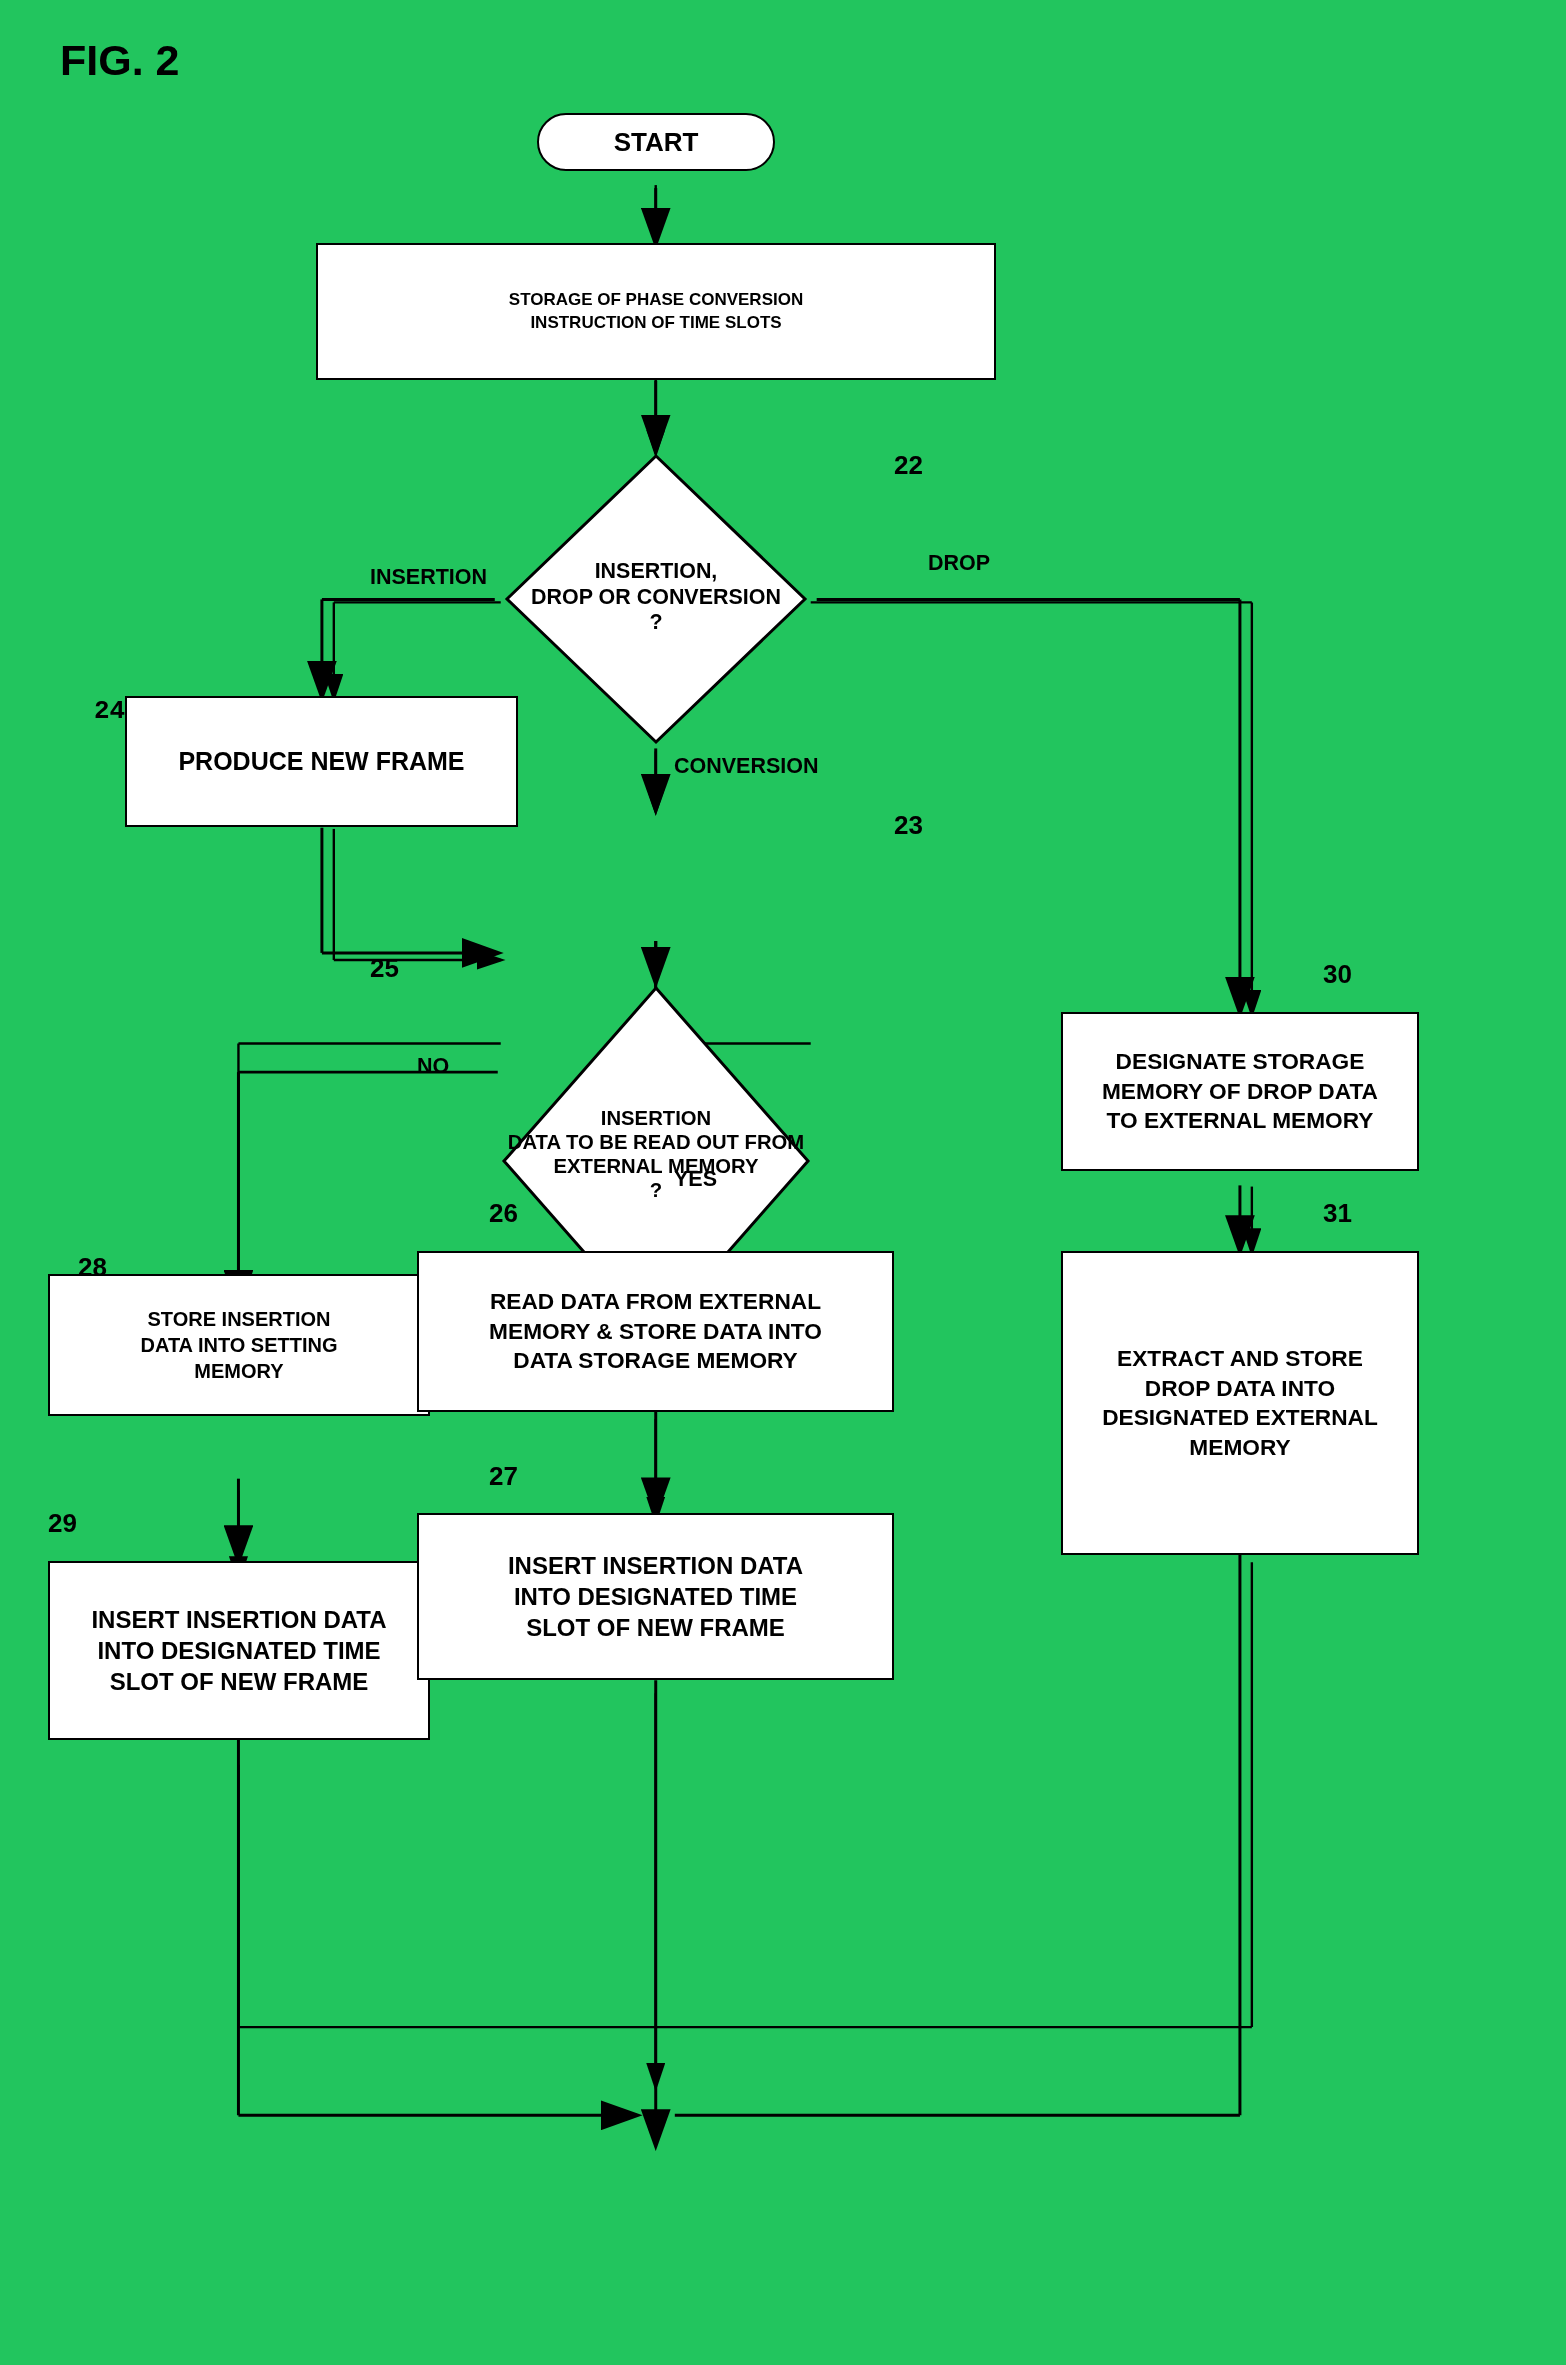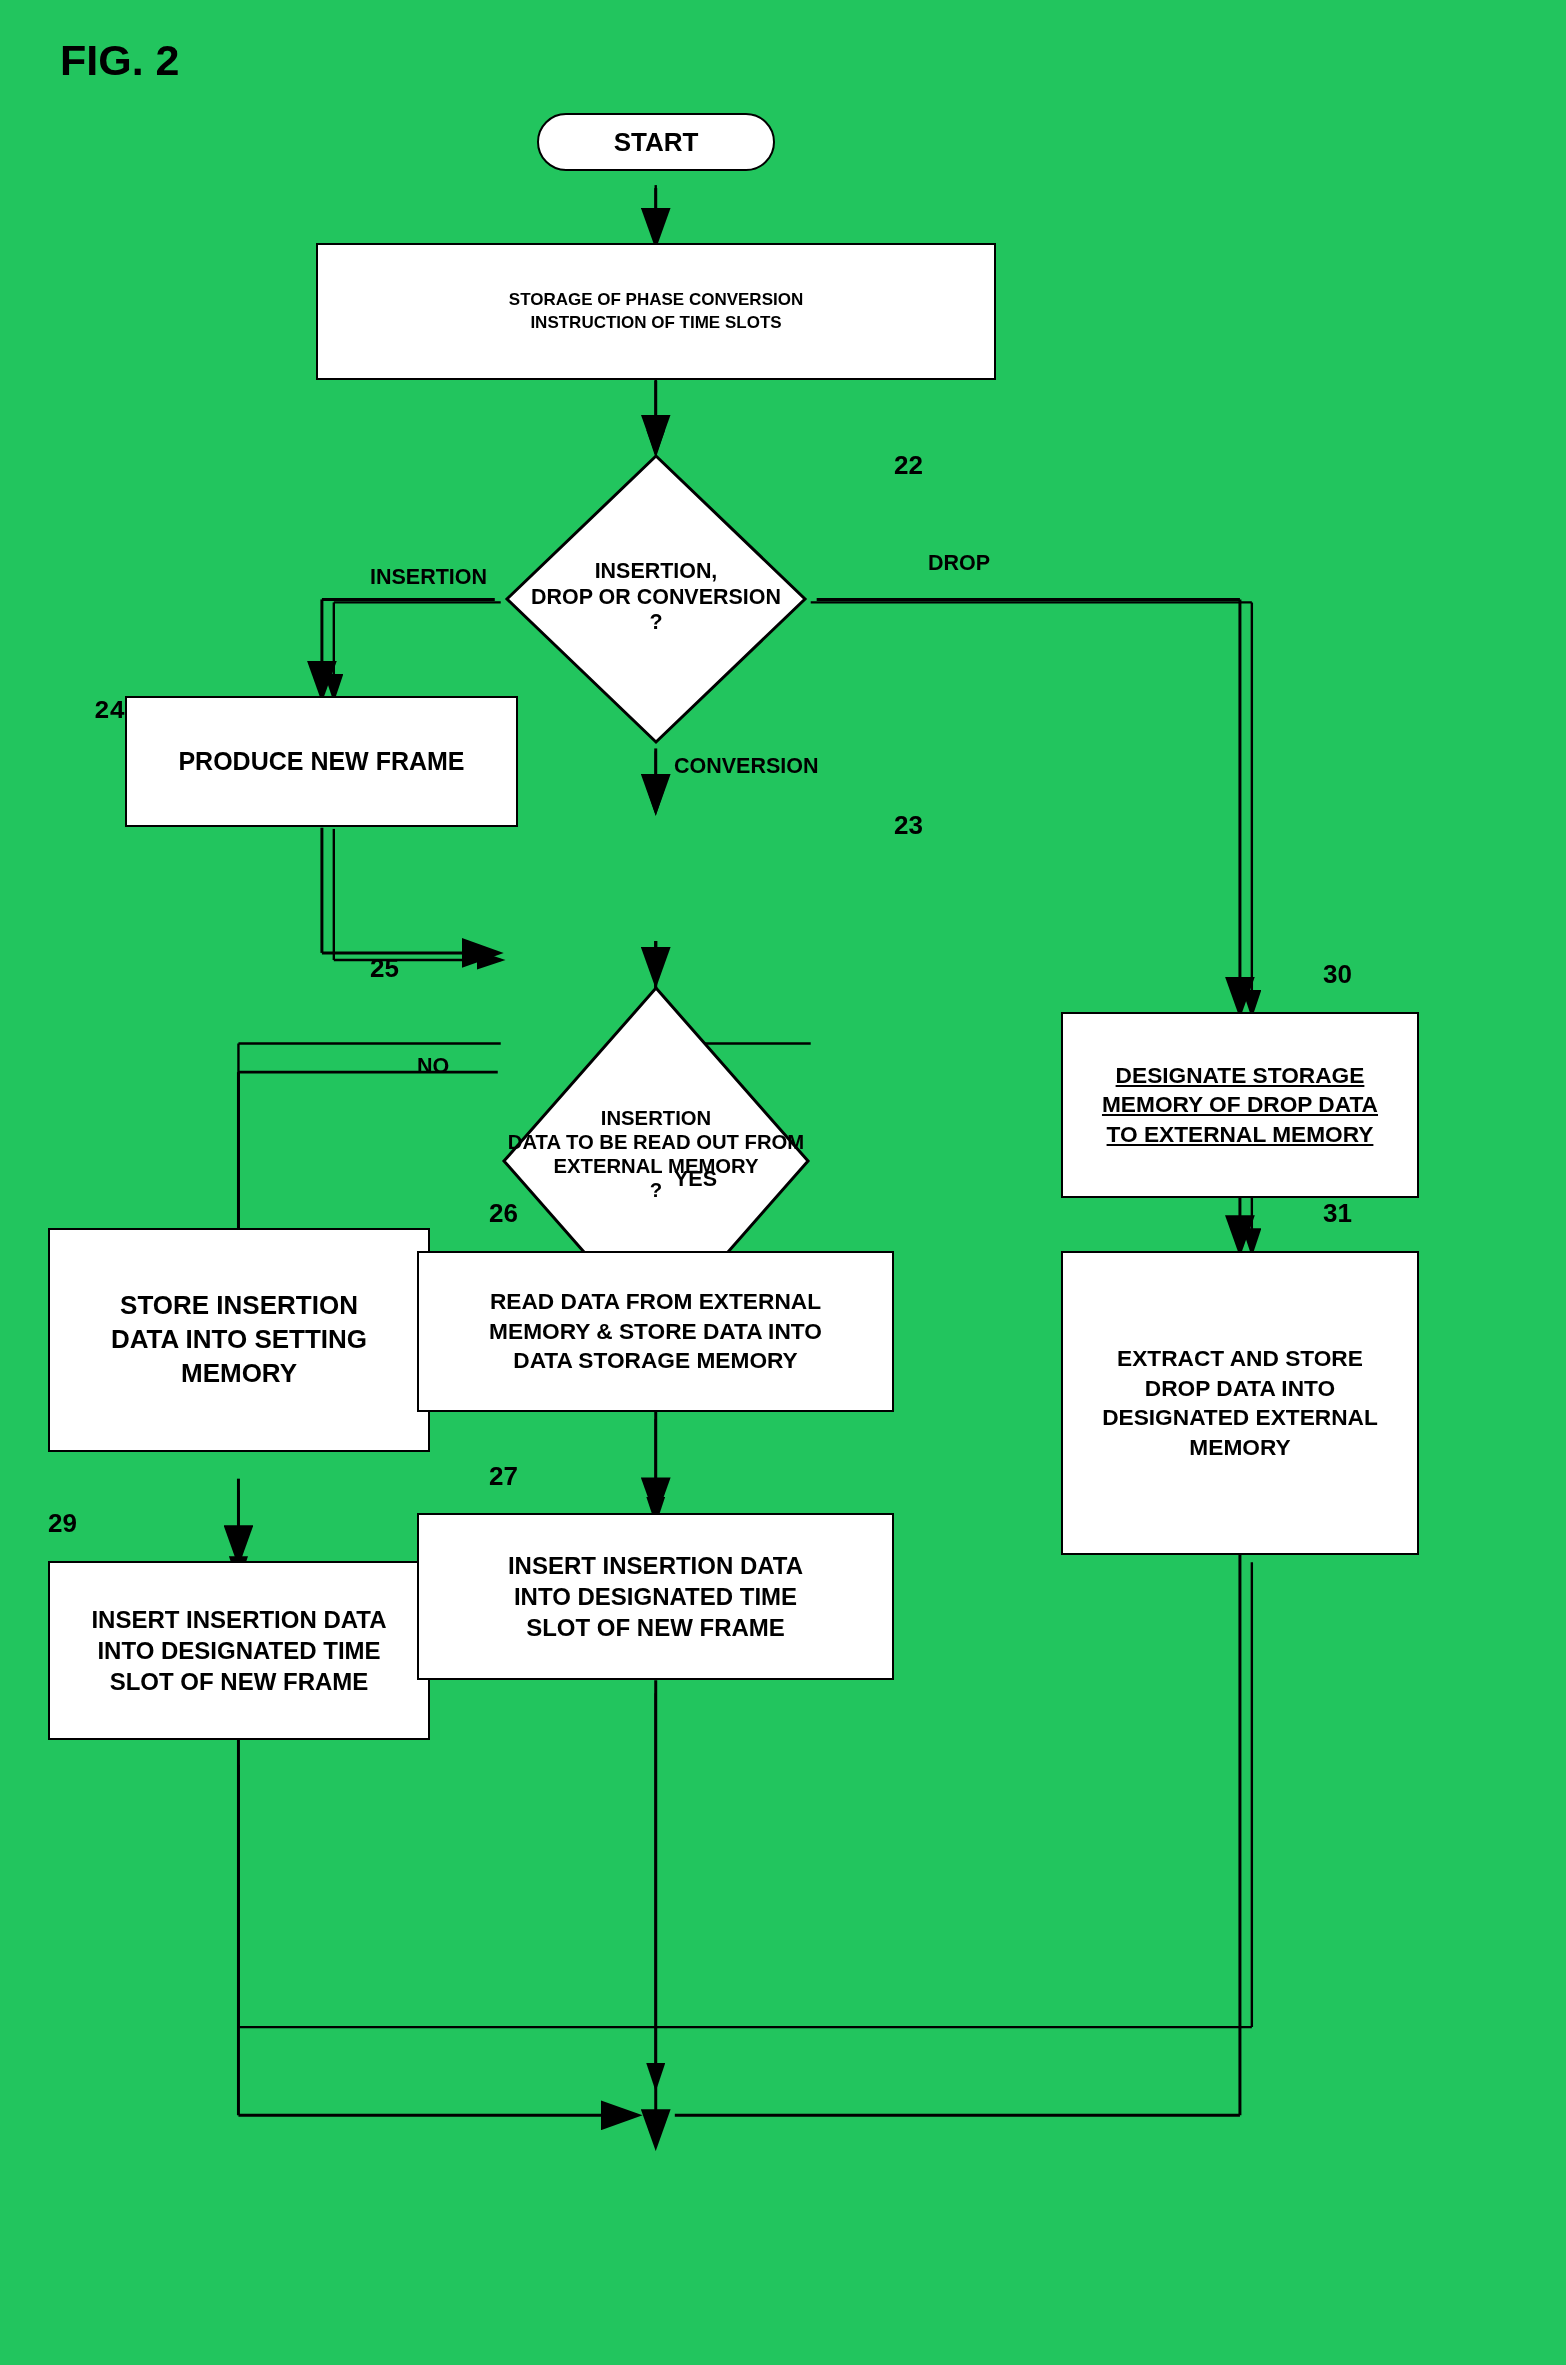--- a/index.html
+++ b/index.html
@@ -245,21 +245,21 @@
   </div>
 
   <div class="arrow-label" style="left:417px; top:1054px;">NO</div>
 
   <div class="arrow-label" style="left:674px; top:1167px;">YES</div>
 
   <div class="node-label" style="left:78px; top:1252px;">
     <span>28</span>
   </div>
 
-  <div class="flow-box" style="left:48px; top:1228px; width:382px; height:224px; font-size:26px;">
+  <div class="flow-box" style="left:48px; top:1274px; width:382px; height:142px; font-size:20px;">
     STORE INSERTION<br>DATA INTO SETTING<br>MEMORY
   </div>
 
   <div class="node-label" style="left:489px; top:1198px;">
     <span>26</span>
   </div>
 
   <div class="flow-box" style="left:417px; top:1251px; width:477px; height:161px; font-size:22.7px;">
     READ DATA FROM EXTERNAL<br>MEMORY &amp; STORE DATA INTO<br>DATA STORAGE MEMORY
   </div>
@@ -277,21 +277,21 @@
   </div>
 
   <div class="flow-box" style="left:417px; top:1513px; width:477px; height:167px; font-size:24px;">
     INSERT INSERTION DATA<br>INTO DESIGNATED TIME<br>SLOT OF NEW FRAME
   </div>
 
   <div class="node-label" style="left:1323px; top:959px;">
     <span>30</span>
   </div>
 
-  <div class="flow-box" style="left:1061px; top:1012px; width:358px; height:186px; font-size:22.7px;text-decoration:underline;">
+  <div class="flow-box" style="left:1061px; top:1012px; width:358px; height:159px; font-size:22.7px;">
     DESIGNATE STORAGE<br>MEMORY OF DROP DATA<br>TO EXTERNAL MEMORY
   </div>
 
   <div class="node-label" style="left:1323px; top:1198px;">
     <span>31</span>
   </div>
 
   <div class="flow-box" style="left:1061px; top:1251px; width:358px; height:304px; font-size:22.7px;">
     EXTRACT AND STORE<br>DROP DATA INTO<br>DESIGNATED EXTERNAL<br>MEMORY
   </div>

